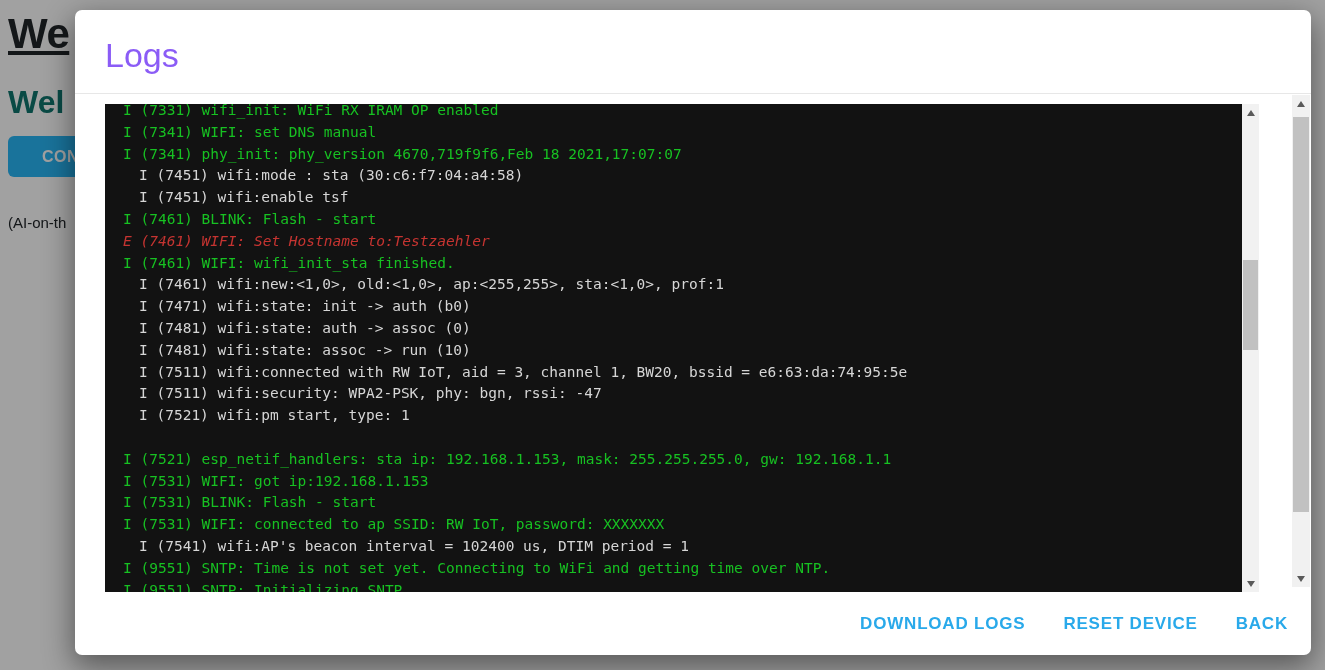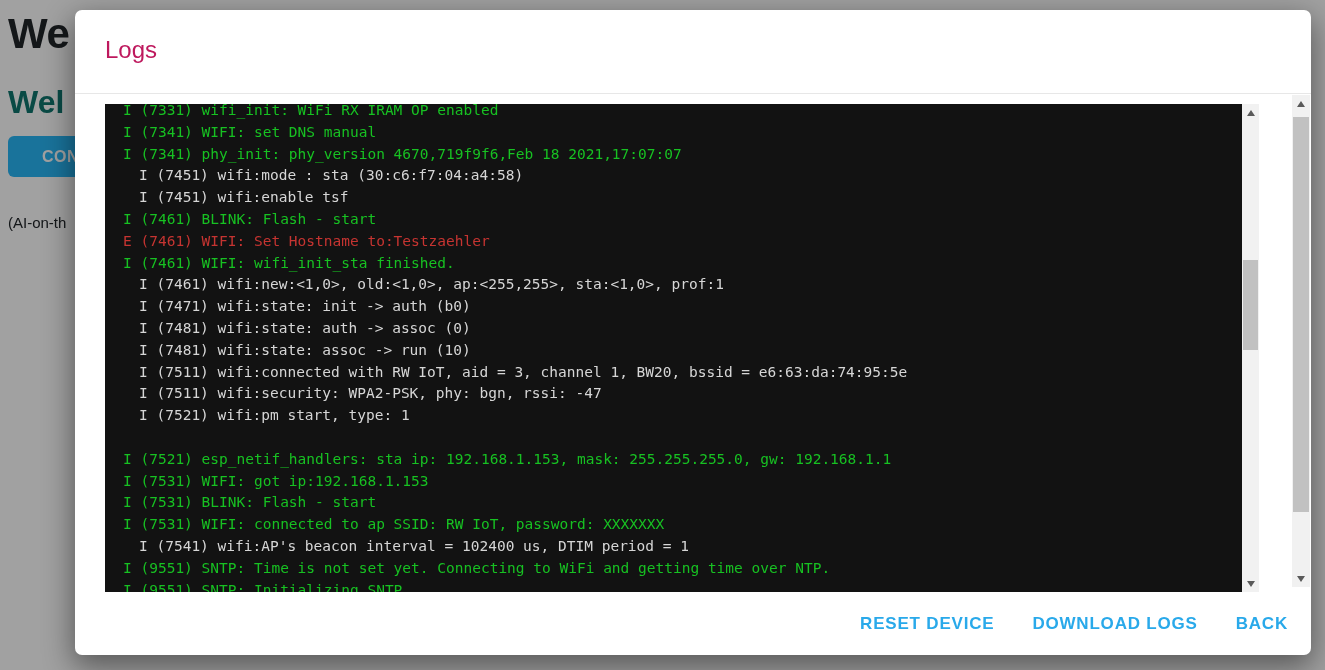--- a/index.html
+++ b/index.html
@@ -1,41 +1,41 @@
 <!DOCTYPE html>
 <html style="--accent: #29a9ea; --bg-btn-color: #29b6f6; --log-bg: #121212; --log-green: #17c122; --log-white: #d6d6d6; --log-red: #c63431;"><head>
 <meta charset="utf-8">
 <style>
   html,body{margin:0;padding:0;width:1325px;height:670px;overflow:hidden;background:#ffffff;
     font-family:"Liberation Sans",sans-serif;}
   
   .bg-page{position:absolute;inset:0;background:#ffffff;}
-  .bg-h1{position:absolute;left:8px;top:10px;font-size:42px;font-weight:700;color:#212529;letter-spacing:-0.5px;}
+  .bg-h1{position:absolute;left:8px;top:10px;font-size:42px;font-weight:700;color:#212529;letter-spacing:-0.5px;text-decoration:underline;}
   .bg-h2{position:absolute;left:8px;top:84px;font-size:32px;font-weight:700;color:#0f766e;}
   .bg-btn{position:absolute;left:8px;top:136px;width:150px;height:41px;border:none;border-radius:6px;
     background:var(--bg-btn-color,#29b6f6);color:#ffffff;font-size:16px;font-weight:700;
     text-align:left;padding-left:34px;letter-spacing:0.5px;font-family:"Liberation Sans",sans-serif;}
   .bg-note{position:absolute;left:8px;top:214px;font-size:15px;color:#212529;}
   
   .overlay{position:absolute;inset:0;background:rgba(0,0,0,0.37);z-index:5;}
   
   .modal{position:absolute;left:75px;top:10px;width:1236px;height:645px;background:#ffffff;
     border-radius:7px;z-index:10;box-shadow:0 10px 30px 2px rgba(0,0,0,0.45);}
   .modal-header{position:absolute;left:0;top:0;right:0;height:83px;border-bottom:1px solid #e7e7e7;}
-  .modal-title{position:absolute;left:30px;top:26px;font-size:24px;font-weight:400;color:#be185d;}
+  .modal-title{position:absolute;left:30px;top:26px;font-size:34px;font-weight:400;color:#8b5cf6;}
   
   .log-box{position:absolute;left:30px;top:94px;width:1154px;height:488px;
     background:var(--log-bg,#121212);overflow:hidden;}
   .log-lines{margin:-4px 0 0 0;padding:0 8px 0 18px;
     font-family:"DejaVu Sans Mono","Liberation Mono",monospace;
     font-size:14.5px;line-height:21.8px;white-space:pre;}
   .log-line{height:21.8px;}
   .c-green{color:var(--log-green,#17c122);}
   .c-white{color:var(--log-white,#d6d6d6);margin-left:16px;}
-  .c-red{color:var(--log-red,#c63431);}
+  .c-red{color:var(--log-red,#c63431);font-style:italic;}
   
   .sb{position:absolute;background:#f1f1f1;}
   .sb-inner{right:0;top:0;width:17px;height:488px;}
   .sb-outer{left:1217px;top:85px;width:18px;height:492px;}
   .sb-btn{position:absolute;left:0;width:100%;height:17px;display:flex;align-items:center;justify-content:center;}
   .sb-btn.up{top:0;} .sb-btn.down{bottom:0;}
   .tri-up{width:0;height:0;border-left:4.5px solid transparent;border-right:4.5px solid transparent;
     border-bottom:6px solid #5a5a5a;}
   .tri-down{width:0;height:0;border-left:4.5px solid transparent;border-right:4.5px solid transparent;
     border-top:6px solid #5a5a5a;}
@@ -83,17 +83,17 @@
     <div class="sb-btn up">
         <div class="tri-up"></div>
       </div>
     <div class="sb-thumb"></div>
     <div class="sb-btn down">
         <div class="tri-down"></div>
       </div>
   </div>
 
   <div class="modal-footer" id="footer">
+      <button class="footer-btn">DOWNLOAD LOGS</button>
       <button class="footer-btn">RESET DEVICE</button>
-      <button class="footer-btn">DOWNLOAD LOGS</button>
       <button class="footer-btn">BACK</button>
     </div>
 </div>
 
 </body></html>

